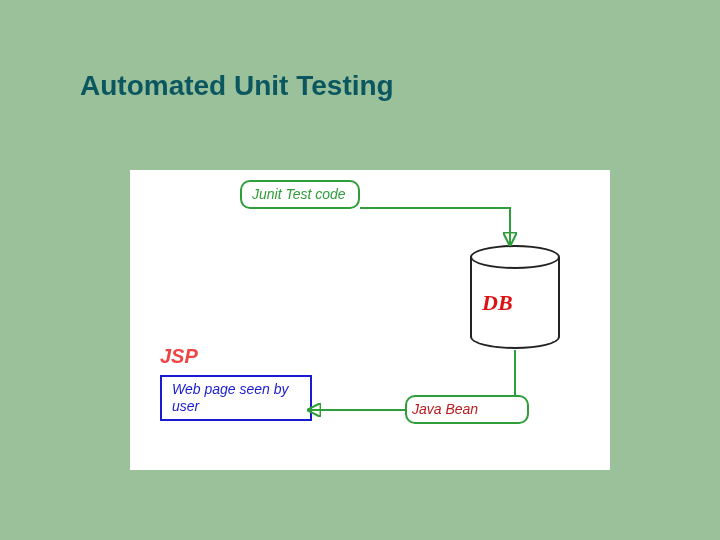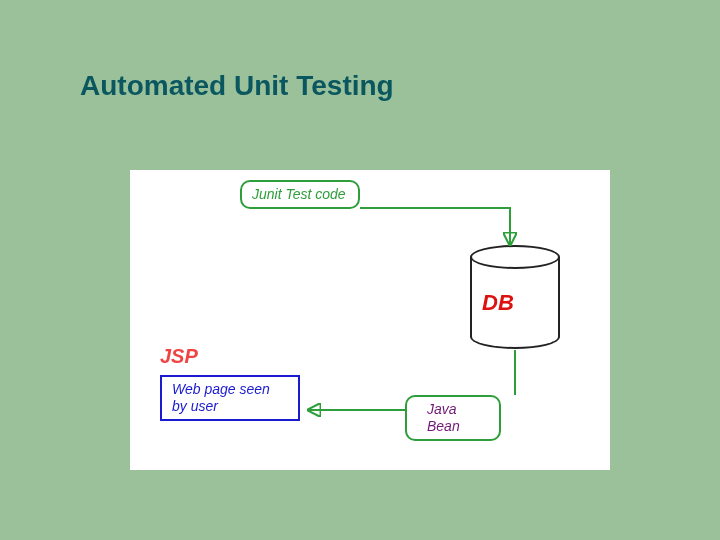--- a/index.html
+++ b/index.html
@@ -39,32 +39,32 @@
   .junit {
     left: 110px;
     top: 10px;
     width: 120px;
     border-color: #2e9e3a;
     color: #2e9e3a;
   }
   .webpage {
     left: 30px;
     top: 205px;
-    width: 140px;
+    width: 152px;
     border-color: #1a1ad1;
     color: #1a1ad1;
     border-radius: 0;
   }
   .javabean {
     left: 275px;
     top: 225px;
-    width: 96px;
+    width: 124px;
     border-color: #2e9e3a;
-    color: #701a75;
-    padding: 4px 20px;
+    color: #b91c1c;
+    padding: 4px 5px;
   }
   .jsp-label {
     position: absolute;
     left: 30px;
     top: 175px;
     font-style: italic;
     font-size: 20px;
     font-weight: bold;
     color: #ef4444;
   }
@@ -105,20 +105,21 @@
   }
   .db-label {
     position: absolute;
     left: 352px;
     top: 120px;
     font-style: italic;
     font-weight: bold;
     font-size: 22px;
     color: #d11;
     z-index: 3;
+    font-family: Liberation Serif, serif;
   }
   .overlay {
     position: absolute;
     left: 0; top: 0;
     width: 480px;
     height: 300px;
     z-index: 10;
     pointer-events: none;
   }
 </style>

